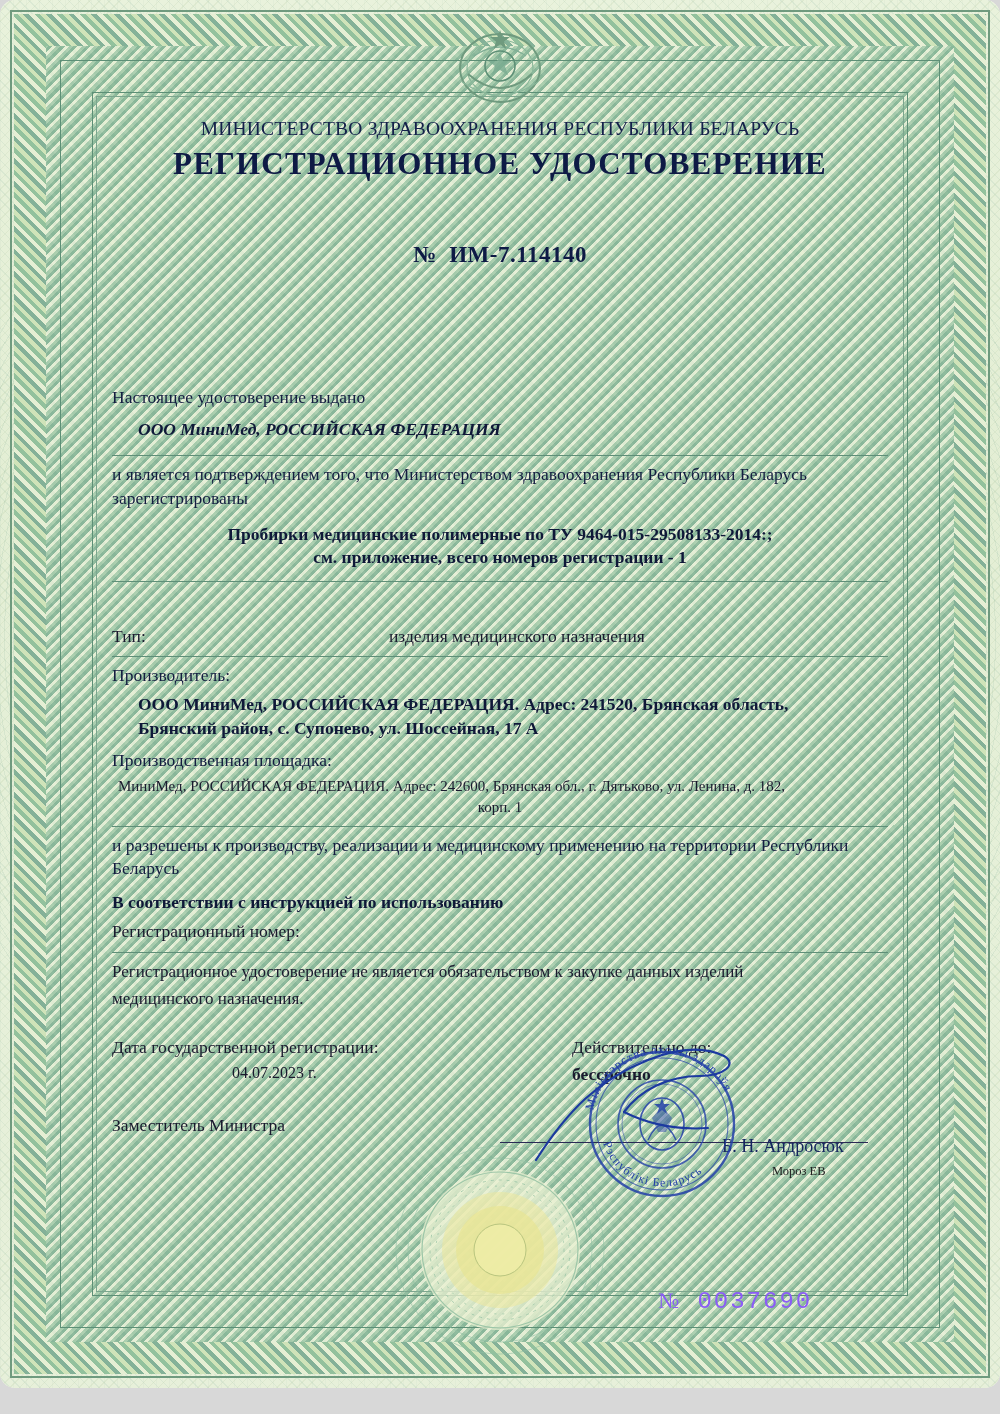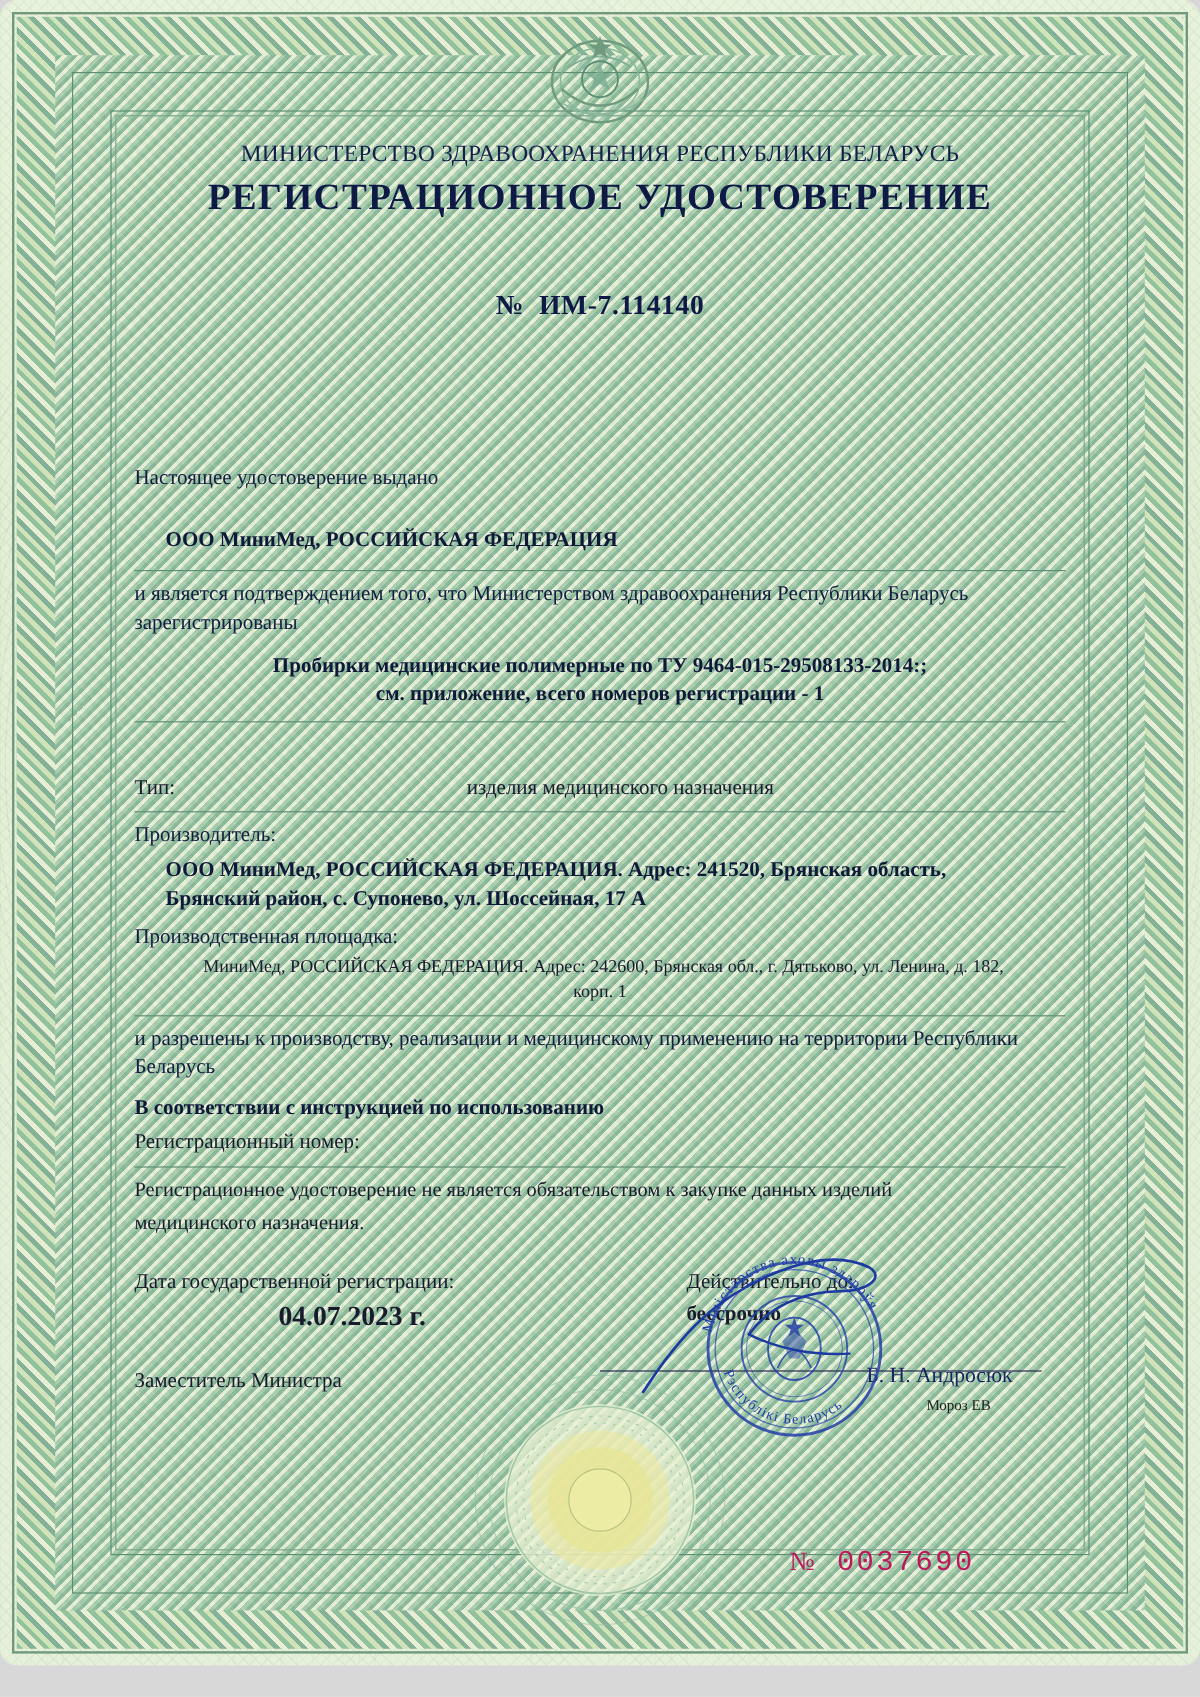--- a/index.html
+++ b/index.html
@@ -192,22 +192,22 @@
     margin-top: 4px;
   }
   .dates {
     display: flex;
     margin-top: 26px;
   }
   .dates .col-left { width: 460px; }
   .dates .col-right { flex: 1; }
   .date-label { font-size: 17.5px; }
   .date-value {
-    font-size: 23px;
-    font-weight: bold;
+    font-size: 16px;
+    font-weight: normal;
     margin-top: 6px;
     padding-left: 120px;
   }
   .date-value-r {
     font-size: 17.5px;
     font-weight: bold;
     margin-top: 6px;
   }
   .signer-title {
     font-size: 17.5px;
@@ -265,21 +265,21 @@
     height: 230px;
     z-index: 4;
   }
   .serial {
     position: absolute;
     left: 658px;
     top: 1288px;
     font-family: "Liberation Mono", monospace;
     font-size: 24px;
     letter-spacing: 2px;
-    color: #be185d;
+    color: #8b5cf6;
     z-index: 9;
   }
   .serial .no {
     font-family: "Liberation Serif", serif;
     font-size: 22px;
   }
   .ghost {
     position: absolute;
     z-index: 3;
     color: rgba(150,175,140,0.45);
@@ -324,21 +324,21 @@
 
     <div class="ministry">МИНИСТЕРСТВО ЗДРАВООХРАНЕНИЯ РЕСПУБЛИКИ БЕЛАРУСЬ</div>
     <div class="doc-title">РЕГИСТРАЦИОННОЕ  УДОСТОВЕРЕНИЕ</div>
 
     <div class="doc-number">
       <span>№</span>&nbsp;&nbsp;<span>ИМ-7.114140</span>
     </div>
 
     <div class="block">
       <div class="line-normal">Настоящее удостоверение выдано</div>
-      <div class="line-bold indent" style="margin-top:28px;">ООО МиниМед, РОССИЙСКАЯ ФЕДЕРАЦИЯ</div>
+      <div class="line-bold indent" style="margin-top:8px;font-style:italic;">ООО МиниМед, РОССИЙСКАЯ ФЕДЕРАЦИЯ</div>
     </div>
 
     <div class="rule" style="margin-top:14px;"></div>
 
     <div class="line-normal">и является подтверждением того, что Министерством здравоохранения Республики Беларусь зарегистрированы</div>
 
     <div class="line-bold center" style="margin-top:12px;">Пробирки медицинские полимерные по ТУ 9464-015-29508133-2014:;</div>
     <div class="line-bold center">см. приложение, всего номеров регистрации  - 1</div>
 
     <div class="rule" style="margin-top:11px;"></div>
@@ -348,21 +348,21 @@
       <span class="value">изделия медицинского назначения</span>
     </div>
 
     <div class="rule" style="margin-top:9px;"></div>
 
     <div class="line-normal">Производитель:</div>
     <div class="line-bold indent" style="margin-top:6px;">ООО МиниМед, РОССИЙСКАЯ ФЕДЕРАЦИЯ. Адрес: 241520, Брянская область,</div>
     <div class="line-bold indent">Брянский район, с. Супонево, ул. Шоссейная, 17 А</div>
 
     <div class="line-normal" style="margin-top:8px;">Производственная площадка:</div>
-    <div class="small" style="margin-top:4px; padding-left:6px;text-align:center;">МиниМед, РОССИЙСКАЯ ФЕДЕРАЦИЯ. Адрес: 242600, Брянская обл., г. Дятьково, ул. Ленина, д. 182,</div>
+    <div class="small" style="margin-top:4px; padding-left:6px;">МиниМед, РОССИЙСКАЯ ФЕДЕРАЦИЯ. Адрес: 242600, Брянская обл., г. Дятьково, ул. Ленина, д. 182,</div>
     <div class="small center">корп. 1</div>
 
     <div class="rule" style="margin-top:9px;"></div>
 
     <div class="line-normal">и разрешены к производству, реализации и медицинскому применению на территории Республики Беларусь</div>
 
     <div class="line-bold" style="margin-top:10px;">В соответствии с инструкцией по использованию</div>
 
     <div class="reg-row">
       <span class="rlabel">Регистрационный номер:</span>

